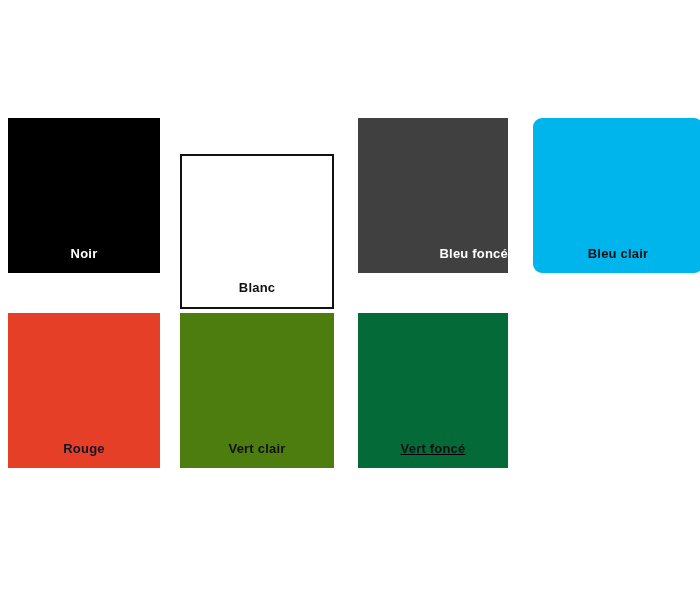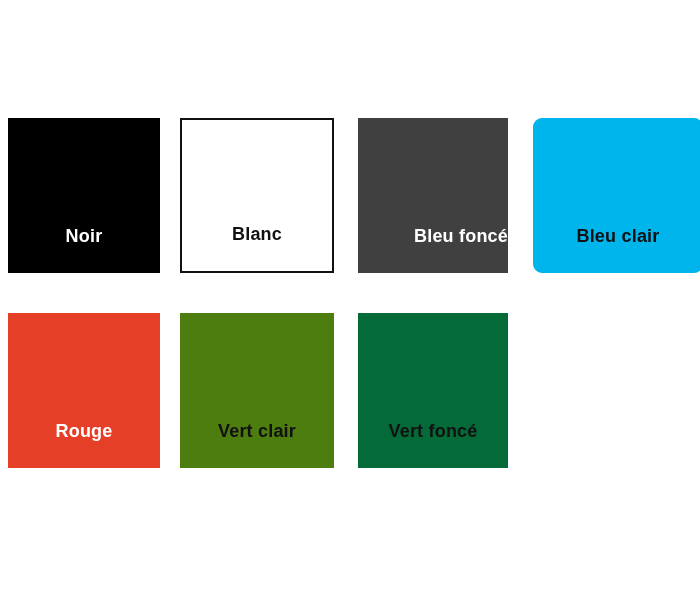--- a/index.html
+++ b/index.html
@@ -26,24 +26,24 @@
     position: absolute;
     box-sizing: border-box;
     display: flex;
     align-items: flex-end;
     justify-content: center;
   }
 
   .swatch-label {
     font-family: "Liberation Sans", sans-serif;
     font-weight: bold;
-    font-size: 18px;
+    font-size: 13px;
     letter-spacing: 0.2px;
     line-height: 1;
-    padding-bottom: 28px;
+    padding-bottom: 13px;
     text-align: center;
     white-space: nowrap;
     user-select: none;
   }
 
   
   .col-0 { left: 8px;   width: 152px; }
   .col-1 { left: 180px; width: 154px; }
   .col-2 { left: 358px; width: 150px; }
   .col-3 { left: 533px; width: 170px; border-radius: 9px; }
@@ -58,31 +58,31 @@
   }
 </style>
 </head>
 <body>
 
 <div class="palette">
 
 <div class="swatch col-0 row-0" style="background: rgb(0, 0, 0);">
       <span class="swatch-label" style="color: rgb(255, 255, 255);">Noir</span>
     </div>
-    <div class="swatch col-1 row-0 outlined" style="background: rgb(255, 255, 255); border-color: rgb(17, 17, 17);">
+    <div class="swatch col-1 row-0 outlined" style="background: rgb(255, 255, 255); border-color: rgb(17, 17, 17); margin-top: 36px;">
       <span class="swatch-label" style="color: rgb(17, 17, 17);">Blanc</span>
     </div>
     <div class="swatch col-2 row-0" style="background: #404040; justify-content: flex-end;">
       <span class="swatch-label" style="color: rgb(255, 255, 255);">Bleu foncé</span>
     </div>
     <div class="swatch col-3 row-0" style="background: rgb(0, 180, 236);">
       <span class="swatch-label" style="color: rgb(17, 17, 17);">Bleu clair</span>
     </div>
     <div class="swatch col-0 row-1" style="background: rgb(230, 63, 40);">
-      <span class="swatch-label" style="color: #ffffff;">Rouge</span>
+      <span class="swatch-label" style="color: #0f172a;">Rouge</span>
     </div>
     <div class="swatch col-1 row-1" style="background: #4d7c0f;">
       <span class="swatch-label" style="color: rgb(17, 17, 17);">Vert clair</span>
     </div>
-    <div class="swatch col-2 row-1" style="background: rgb(4, 106, 56);">
+    <div class="swatch col-2 row-1" style="background: rgb(4, 106, 56); text-decoration: underline;">
       <span class="swatch-label" style="color: rgb(17, 17, 17);">Vert foncé</span>
     </div>
   </div>
 
 </body></html>

